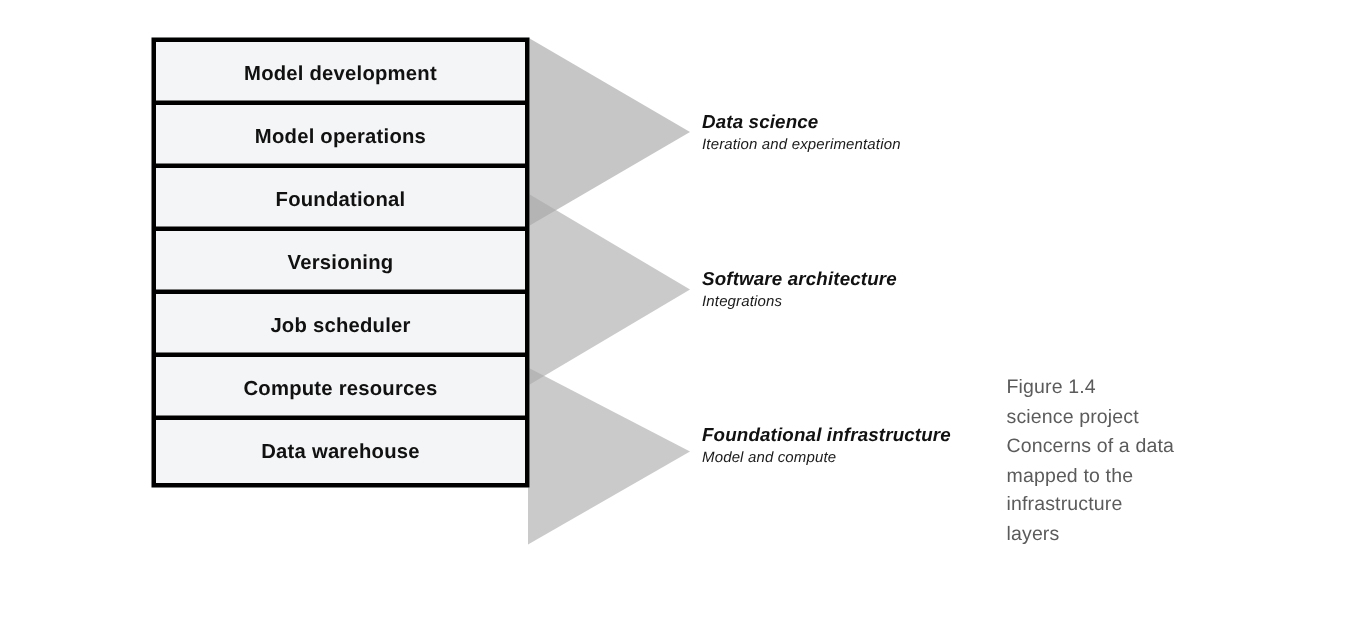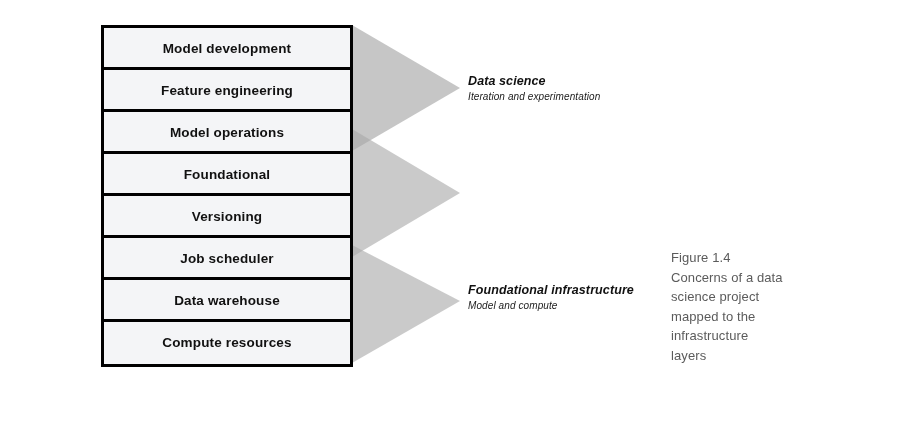--- a/index.html
+++ b/index.html
@@ -107,42 +107,45 @@
   <svg id="arrow-layer" viewBox="0 0 902 429" width="902" height="429" xmlns="http://www.w3.org/2000/svg" shape-rendering="auto">
     <g>
       <polygon points="352,25 352,151 460,88" fill="#c6c6c6" fill-opacity="1"></polygon>
       <polygon points="352,129 352,257 460,193" fill="#a9a9a9" fill-opacity="0.62"></polygon>
       <polygon points="352,245 352,363 460,301" fill="#a9a9a9" fill-opacity="0.62"></polygon>
     </g>
   </svg>
 
   <div id="layer-stack">
     <div class="layer-row">Model development</div>
-    <div class="layer-row">Feature engineering</div>
     <div class="layer-row">Model operations</div>
     <div class="layer-row">Foundational</div>
     <div class="layer-row">Versioning</div>
     <div class="layer-row">Job scheduler</div>
+    <div class="layer-row">Compute resources</div>
     <div class="layer-row">Data warehouse</div>
-    <div class="layer-row">Compute resources</div>
   </div>
 
   <div class="group-label" style="left:468px; top:74px;">
     <div class="group-title">Data science</div>
     <div class="group-sub">Iteration and experimentation</div>
   </div>
 
+  <div class="group-label" style="left:468px; top:179px;">
+    <div class="group-title">Software architecture</div>
+    <div class="group-sub">Integrations</div>
+  </div>
 
   <div class="group-label" style="left:468px; top:283px;">
     <div class="group-title">Foundational infrastructure</div>
     <div class="group-sub">Model and compute</div>
   </div>
 
   <div id="figure-caption">
     <span class="cap-line">Figure 1.4</span>
+    <span class="cap-line">science project</span>
     <span class="cap-line">Concerns of a data</span>
-    <span class="cap-line">science project</span>
     <span class="cap-line">mapped to the</span>
     <span class="cap-line">infrastructure</span>
     <span class="cap-line">layers</span>
   </div>
 
 </div>
 
 </body></html>

